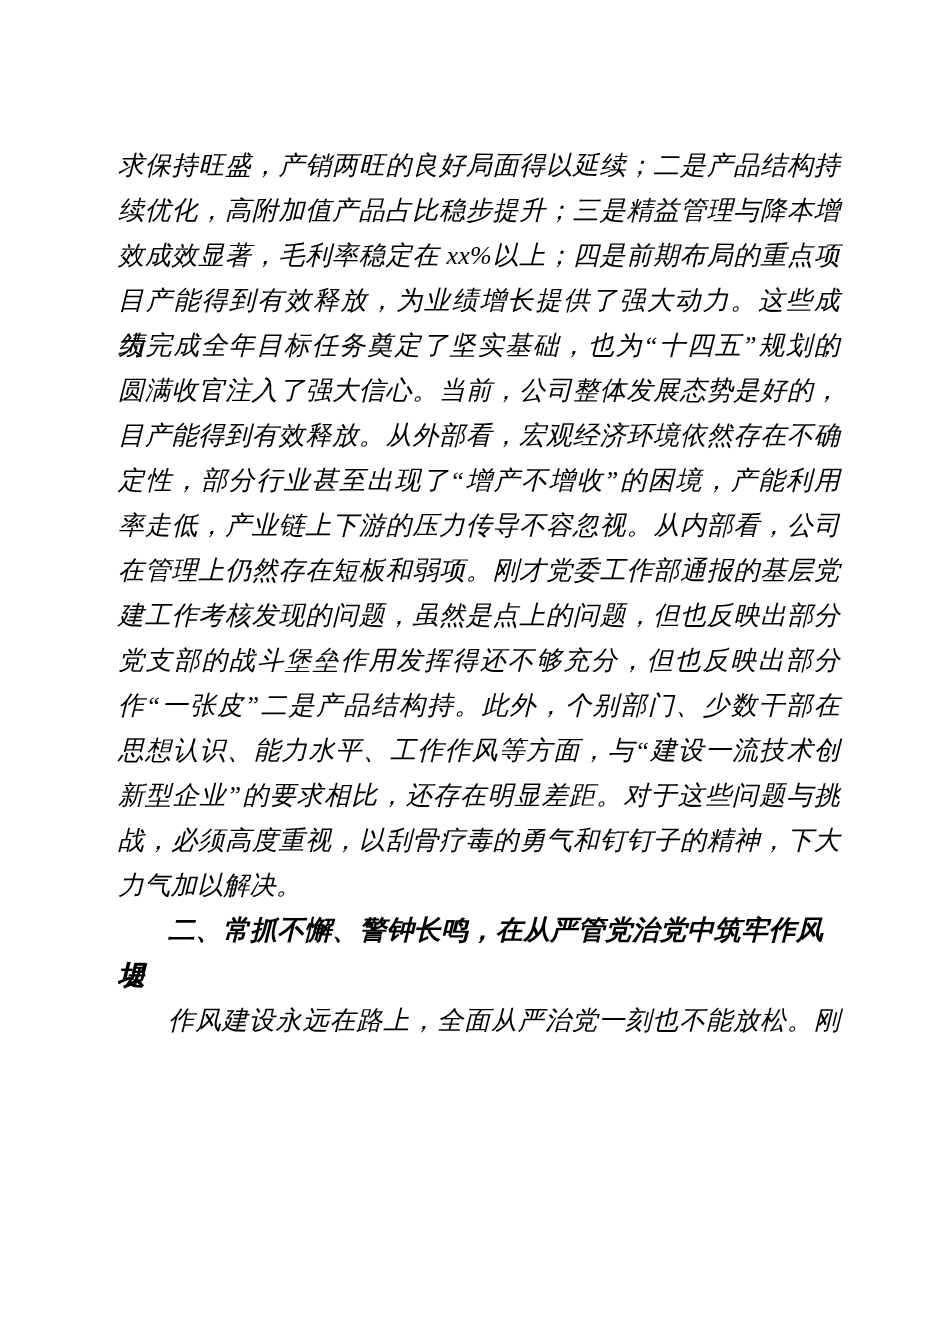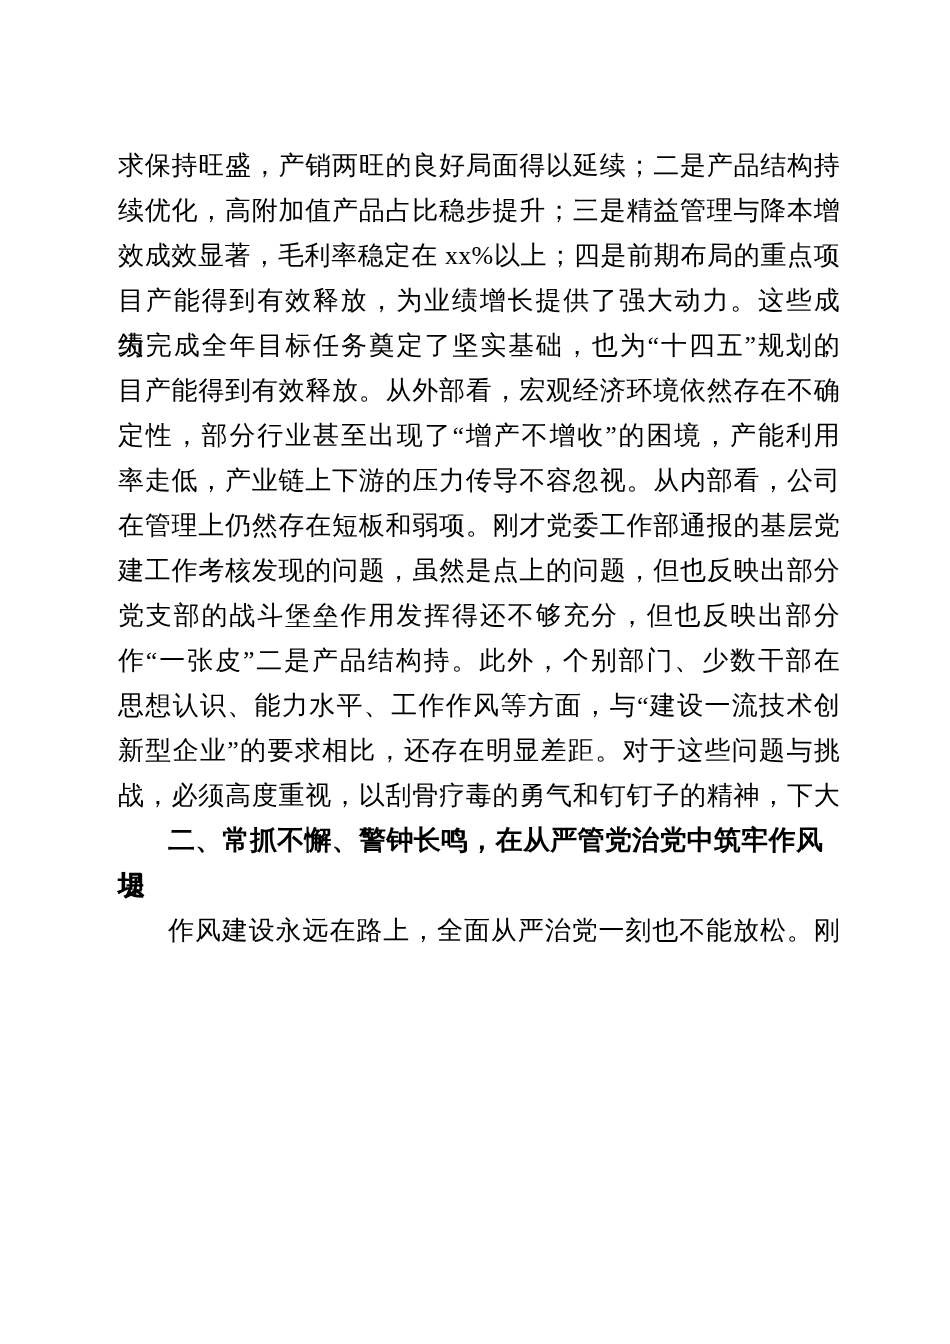--- a/index.html
+++ b/index.html
@@ -6,20 +6,21 @@
     margin: 0;
     padding: 0;
     background: #ffffff;
   }
   .page {
     position: relative;
     width: 950px;
     height: 1344px;
     background: #ffffff;
     overflow: hidden;
+    font-style: italic;
   }
   .text-block {
     position: absolute;
     left: 118px;
     top: 143px;
     width: 722px;
     color: #000000;
   }
   .line {
     height: 45px;
@@ -47,27 +48,29 @@
 </head>
 <body>
 
 <div class="page">
   <div class="text-block" id="doc-body">
       <div class="line body fill">求保持旺盛，产销两旺的良好局面得以延续；二是产品结构持</div>
       <div class="line body fill">续优化，高附加值产品占比稳步提升；三是精益管理与降本增</div>
       <div class="line body fill">效成效显著，毛利率稳定在 xx%以上；四是前期布局的重点项</div>
       <div class="line body fill">目产能得到有效释放，为业绩增长提供了强大动力。这些成绩，</div>
       <div class="line body fill">为完成全年目标任务奠定了坚实基础，也为“十四五”规划的</div>
+      <div class="line body fill">圆满收官注入了强大信心。当前，公司整体发展态势是好的，</div>
       <div class="line body fill">目产能得到有效释放。从外部看，宏观经济环境依然存在不确</div>
       <div class="line body fill">定性，部分行业甚至出现了“增产不增收”的困境，产能利用</div>
       <div class="line body fill">率走低，产业链上下游的压力传导不容忽视。从内部看，公司</div>
       <div class="line body fill">在管理上仍然存在短板和弱项。刚才党委工作部通报的基层党</div>
       <div class="line body fill">建工作考核发现的问题，虽然是点上的问题，但也反映出部分</div>
       <div class="line body fill">党支部的战斗堡垒作用发挥得还不够充分，但也反映出部分</div>
       <div class="line body fill">作“一张皮”二是产品结构持。此外，个别部门、少数干部在</div>
       <div class="line body fill">思想认识、能力水平、工作作风等方面，与“建设一流技术创</div>
       <div class="line body fill">新型企业”的要求相比，还存在明显差距。对于这些问题与挑</div>
       <div class="line body fill">战，必须高度重视，以刮骨疗毒的勇气和钉钉子的精神，下大</div>
+      <div class="line body">力气加以解决。</div>
       <div class="line heading indent">二、常抓不懈、警钟长鸣，在从严管党治党中筑牢作风堤</div>
       <div class="line heading">坝</div>
       <div class="line body indent fill">作风建设永远在路上，全面从严治党一刻也不能放松。刚</div>
     </div>
 </div>
 
 </body></html>

